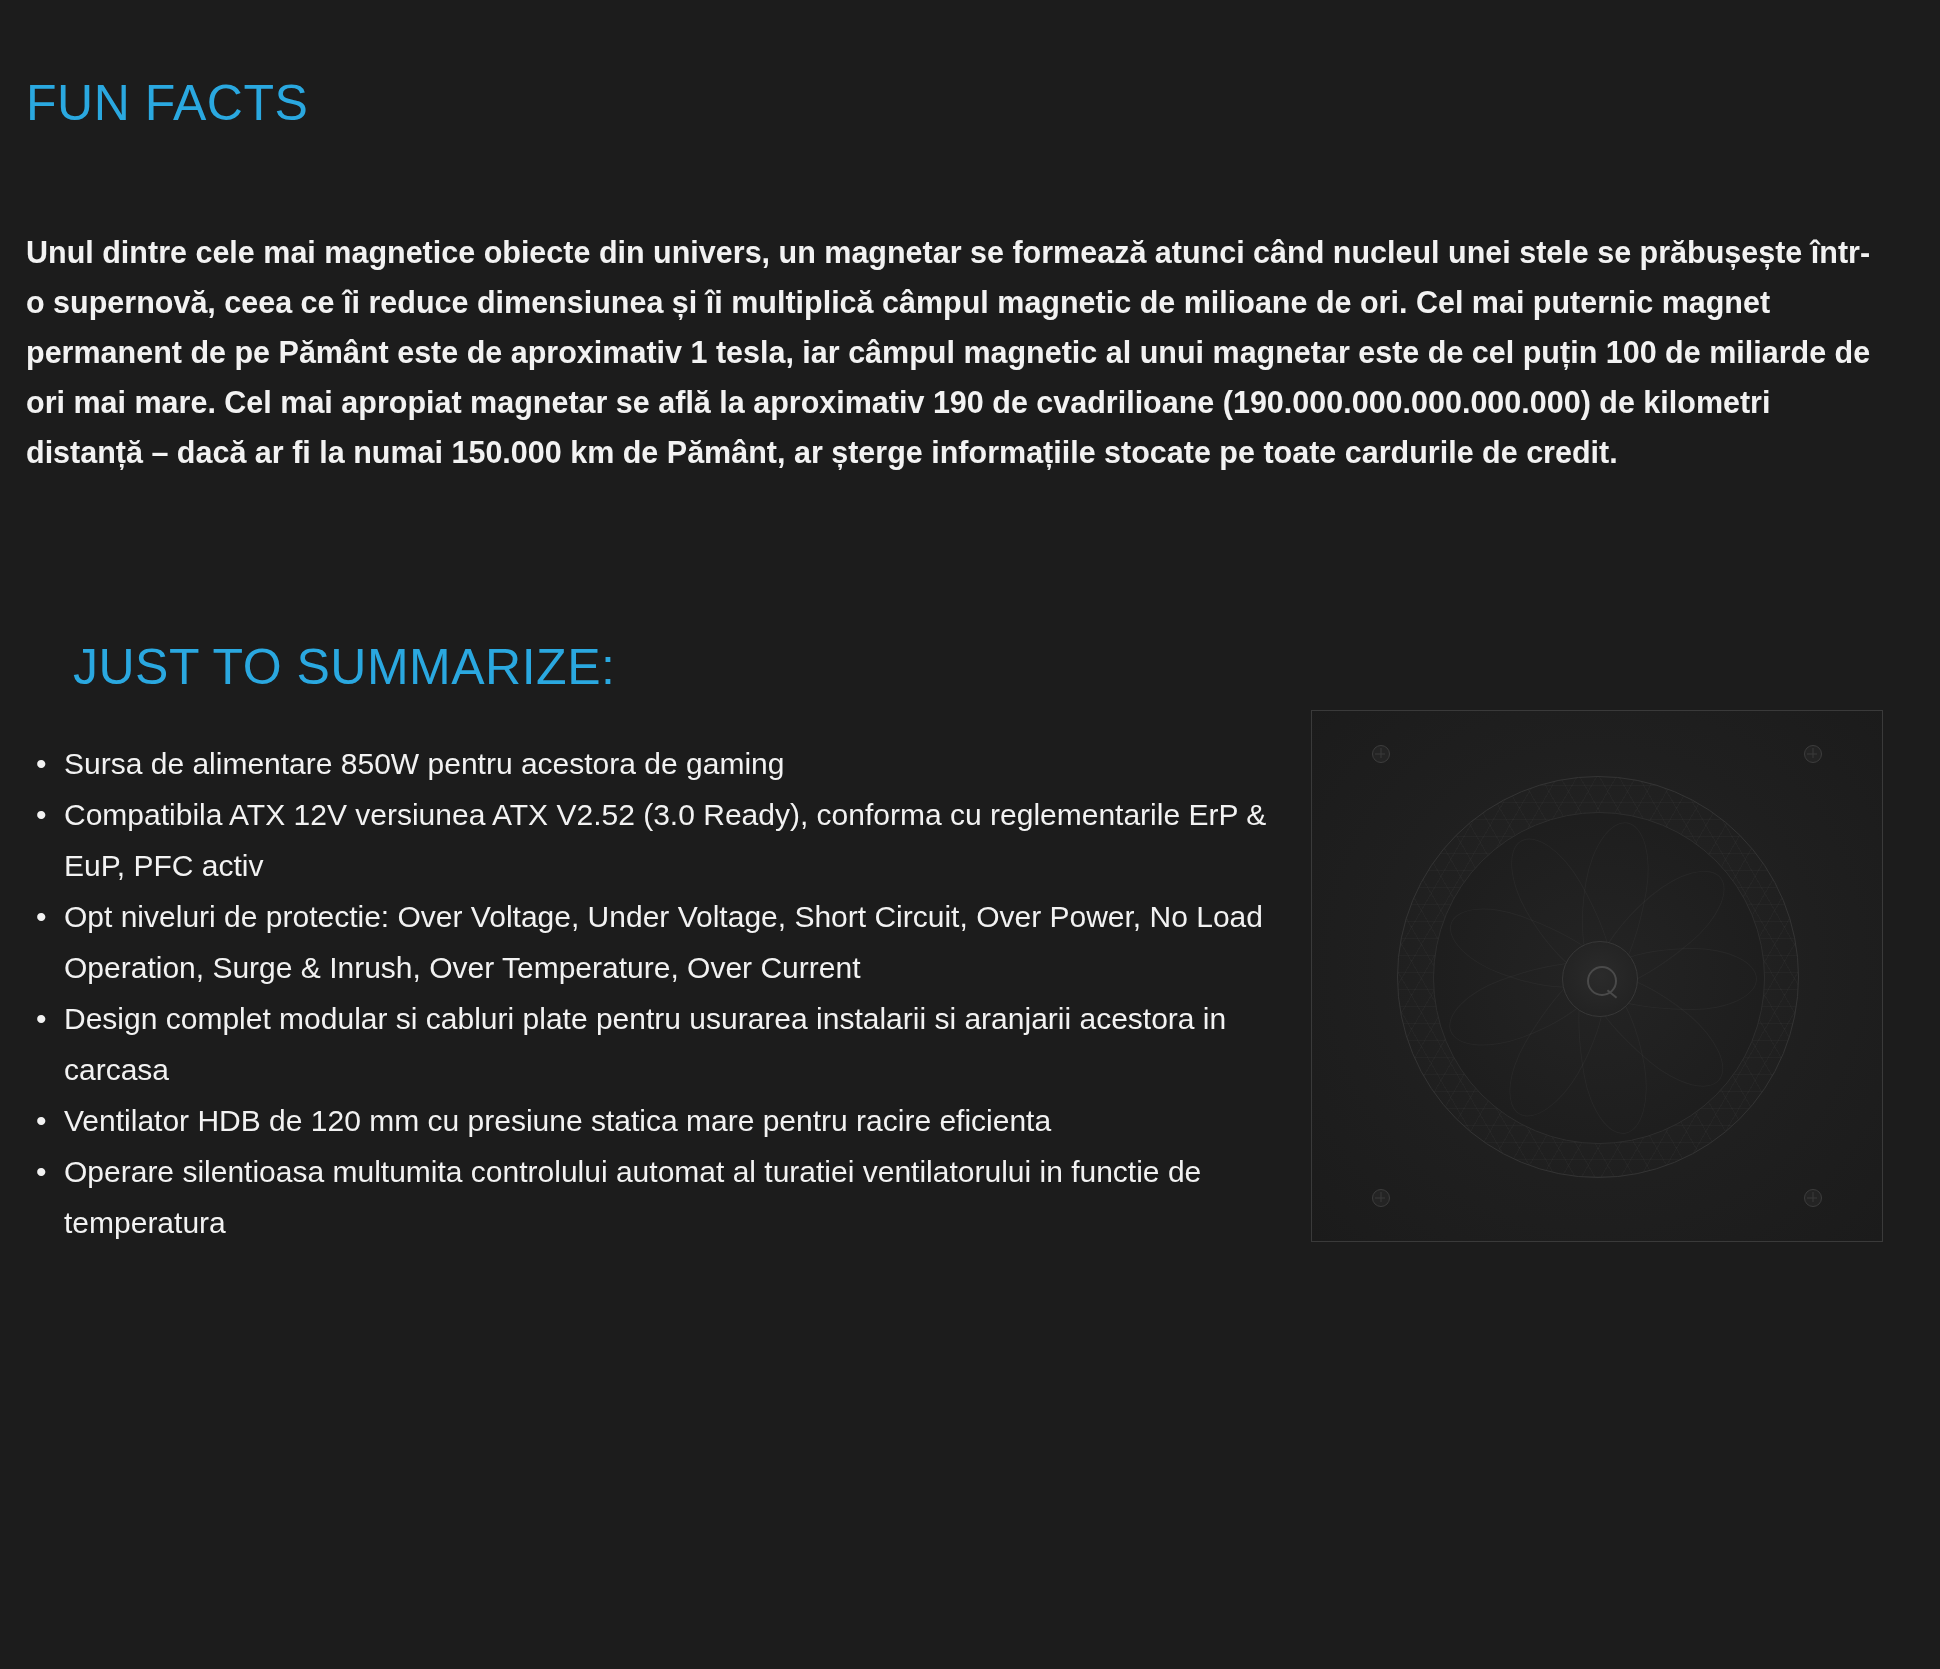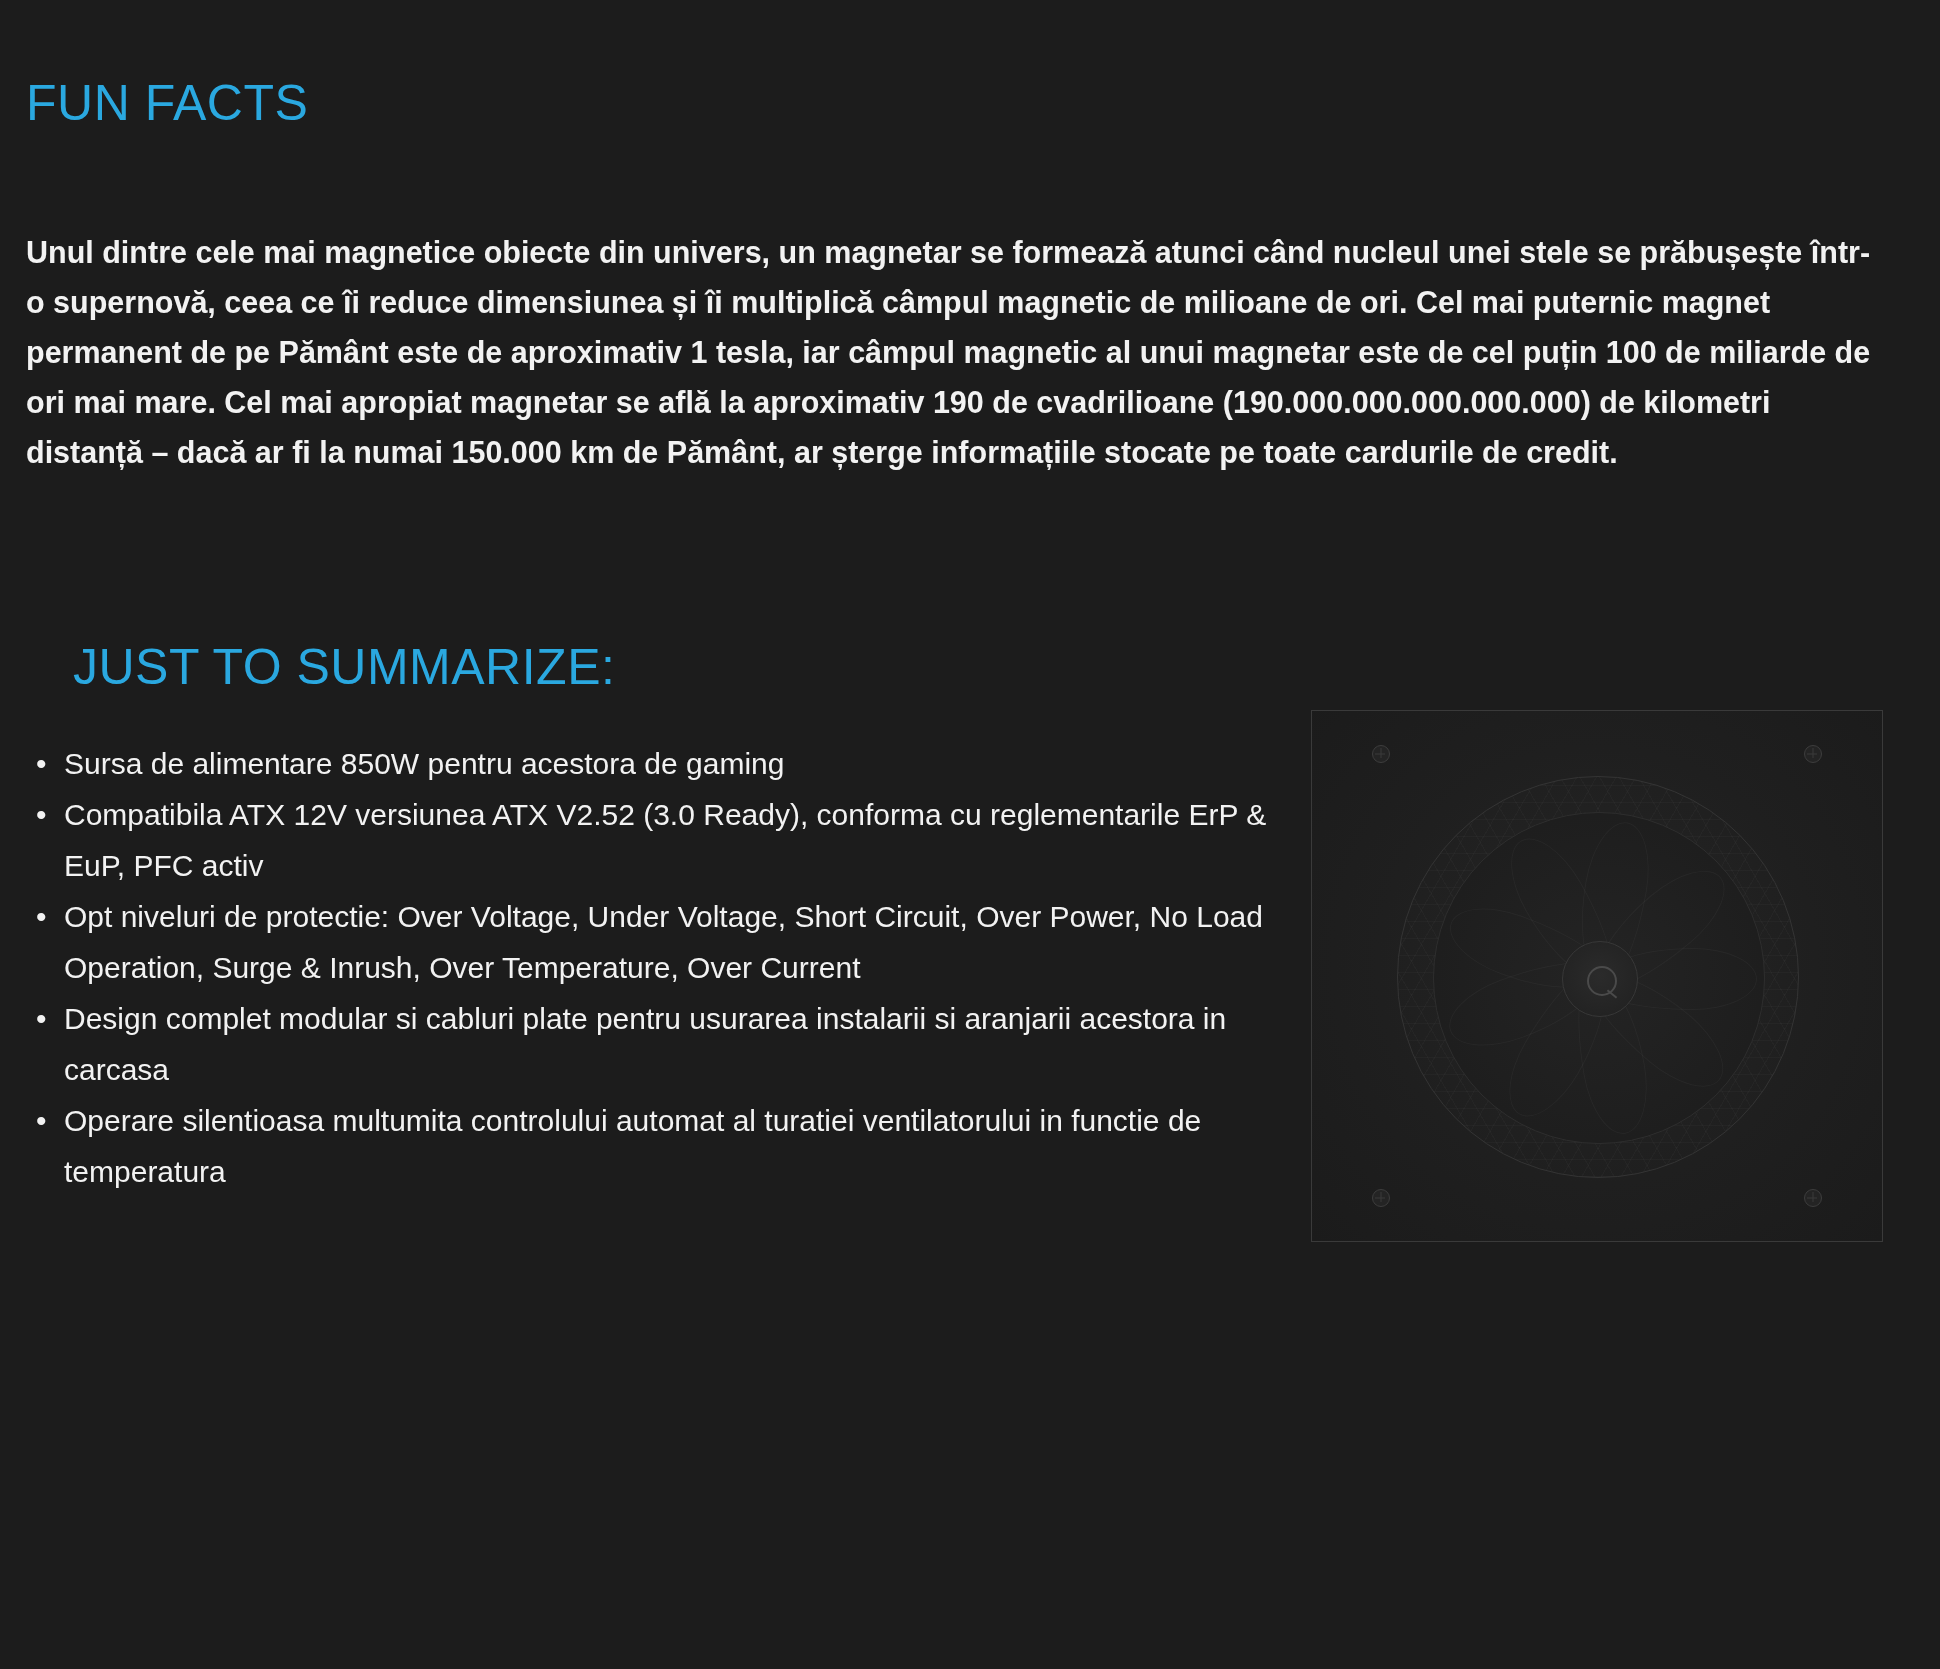--- a/index.html
+++ b/index.html
@@ -198,20 +198,21 @@
 
   <p class="body-copy">Unul dintre cele mai magnetice obiecte din univers, un magnetar se formează atunci când nucleul unei stele se prăbușește într-o supernovă, ceea ce îi reduce dimensiunea și îi multiplică câmpul magnetic de milioane de ori. Cel mai puternic magnet permanent de pe Pământ este de aproximativ 1 tesla, iar câmpul magnetic al unui magnetar este de cel puțin 100 de miliarde de ori mai mare. Cel mai apropiat magnetar se află la aproximativ 190 de cvadrilioane (190.000.000.000.000.000) de kilometri distanță – dacă ar fi la numai 150.000 km de Pământ, ar șterge informațiile stocate pe toate cardurile de credit.</p>
 
   <h1 class="section-heading" id="summarize-heading">JUST TO SUMMARIZE:</h1>
 
   <ul class="bullet-list">
     <li>Sursa de alimentare 850W pentru acestora de gaming</li>
     <li>Compatibila ATX 12V versiunea ATX V2.52 (3.0 Ready), conforma cu reglementarile ErP &amp; EuP, PFC activ</li>
     <li>Opt niveluri de protectie: Over Voltage, Under Voltage, Short Circuit, Over Power, No Load Operation, Surge &amp; Inrush, Over Temperature, Over Current</li>
     <li>Design complet modular si cabluri plate pentru usurarea instalarii si aranjarii acestora in carcasa</li>
+    <li>Ventilator HDB de 120 mm cu presiune statica mare pentru racire eficienta</li>
     <li>Operare silentioasa multumita controlului automat al turatiei ventilatorului in functie de temperatura</li>
   </ul>
 
   <div class="product-image">
     <div class="psu-body">
       <span class="screw tl"></span>
       <span class="screw tr"></span>
       <span class="screw bl"></span>
       <span class="screw br"></span>
       <div class="fan-grille">

